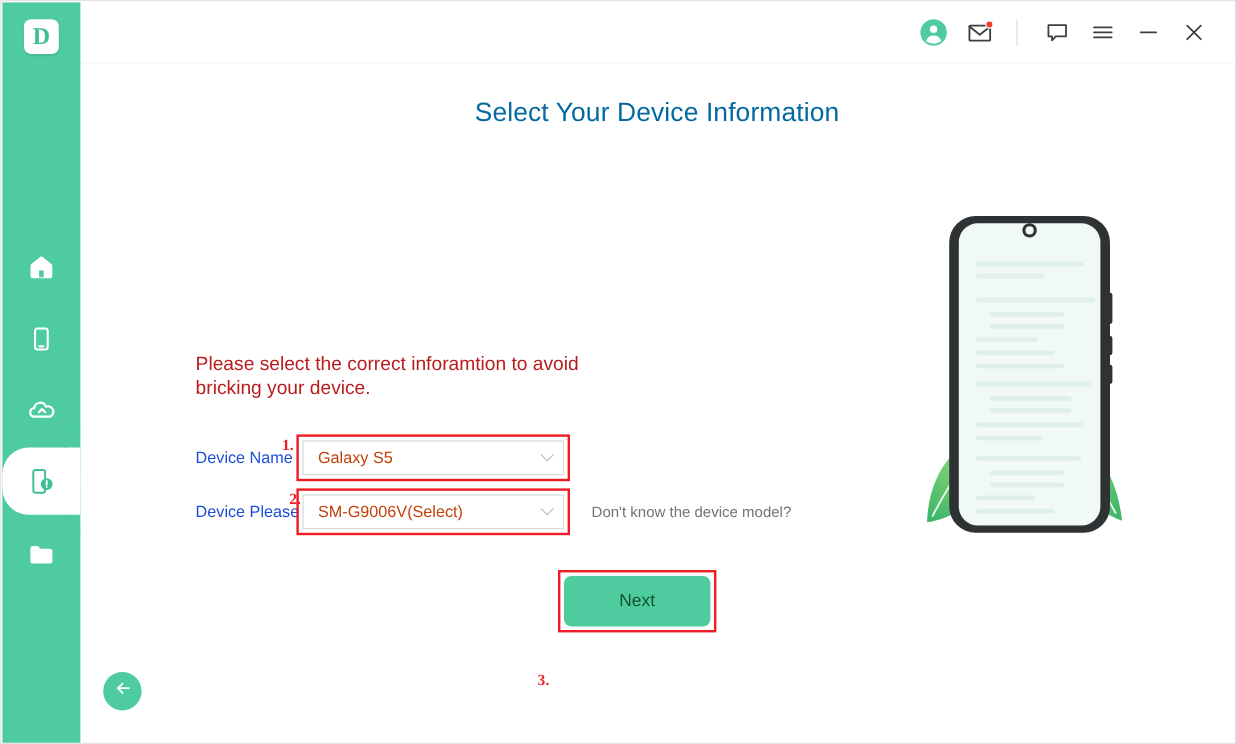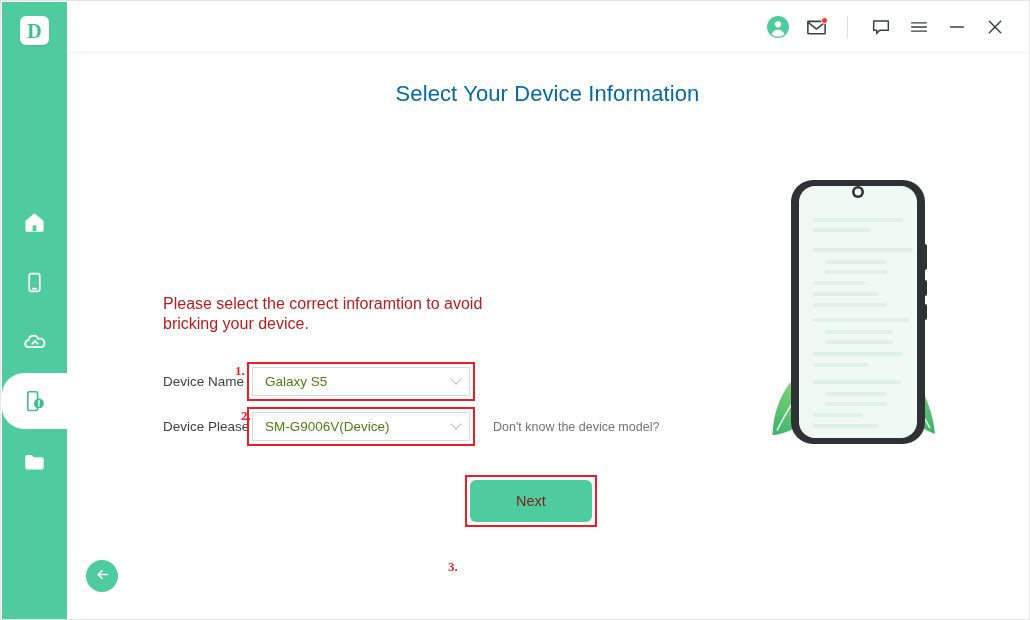--- a/index.html
+++ b/index.html
@@ -178,21 +178,21 @@
     position: absolute;
     left: 96px;
     display: flex;
     align-items: center;
   }
   .row-name  { top: 309px; }
   .row-model { top: 354px; }
 
   .field-label {
     font-size: 13.5px;
-    color: #404040;
+    color: #1d4ed8;
     width: 84px;
     white-space: nowrap;
   }
   .step-num {
     position: absolute;
     color: #ee1c25;
     font-size: 13px;
     font-weight: 700;
     font-family: "Liberation Serif", serif;
     z-index: 3;
@@ -210,21 +210,21 @@
   .select-box {
     position: relative;
     height: 29px;
     background: #ffffff;
     border: 1px solid #d9d9d9;
     box-sizing: border-box;
     display: flex;
     align-items: center;
     padding: 0 14px 0 12px;
     font-size: 13.5px;
-    color: #4d7c0f;
+    color: #c2410c;
     cursor: pointer;
     white-space: nowrap;
   }
   .sel-name  { width: 218px; }
   .sel-model { width: 218px; }
   .caret {
     position: absolute;
     right: 9px;
     top: 50%;
     margin-top: -2px;
@@ -247,21 +247,21 @@
     position: absolute;
     left: 398px;
     top: 422px;
   }
   .next-btn {
     width: 122px;
     height: 42px;
     background: #4ECCA0;
     border: none;
     border-radius: 6px;
-    color: #7f1d1d;
+    color: #14532d;
     font-size: 14.5px;
     font-family: "Liberation Sans", sans-serif;
     cursor: pointer;
     display: flex;
     align-items: center;
     justify-content: center;
   }
 
   .illustration {
     position: absolute;
@@ -400,21 +400,21 @@
           <span>Galaxy S5</span>
           <span class="caret"></span>
         </div>
       </div>
     </div>
 
     <div class="form-row row-model">
       <div class="field-label">Device Please</div>
       <div class="redbox">
         <div class="select-box sel-model" title="Select device model">
-          <span>SM-G9006V(Device)</span>
+          <span>SM-G9006V(Select)</span>
           <span class="caret"></span>
         </div>
       </div>
       <div class="help-link">Don't know the device model?</div>
     </div>
 
     <span class="step-num step-1">1.</span>
     <span class="step-num step-2">2.</span>
     <span class="step-num step-3">3.</span>
 

